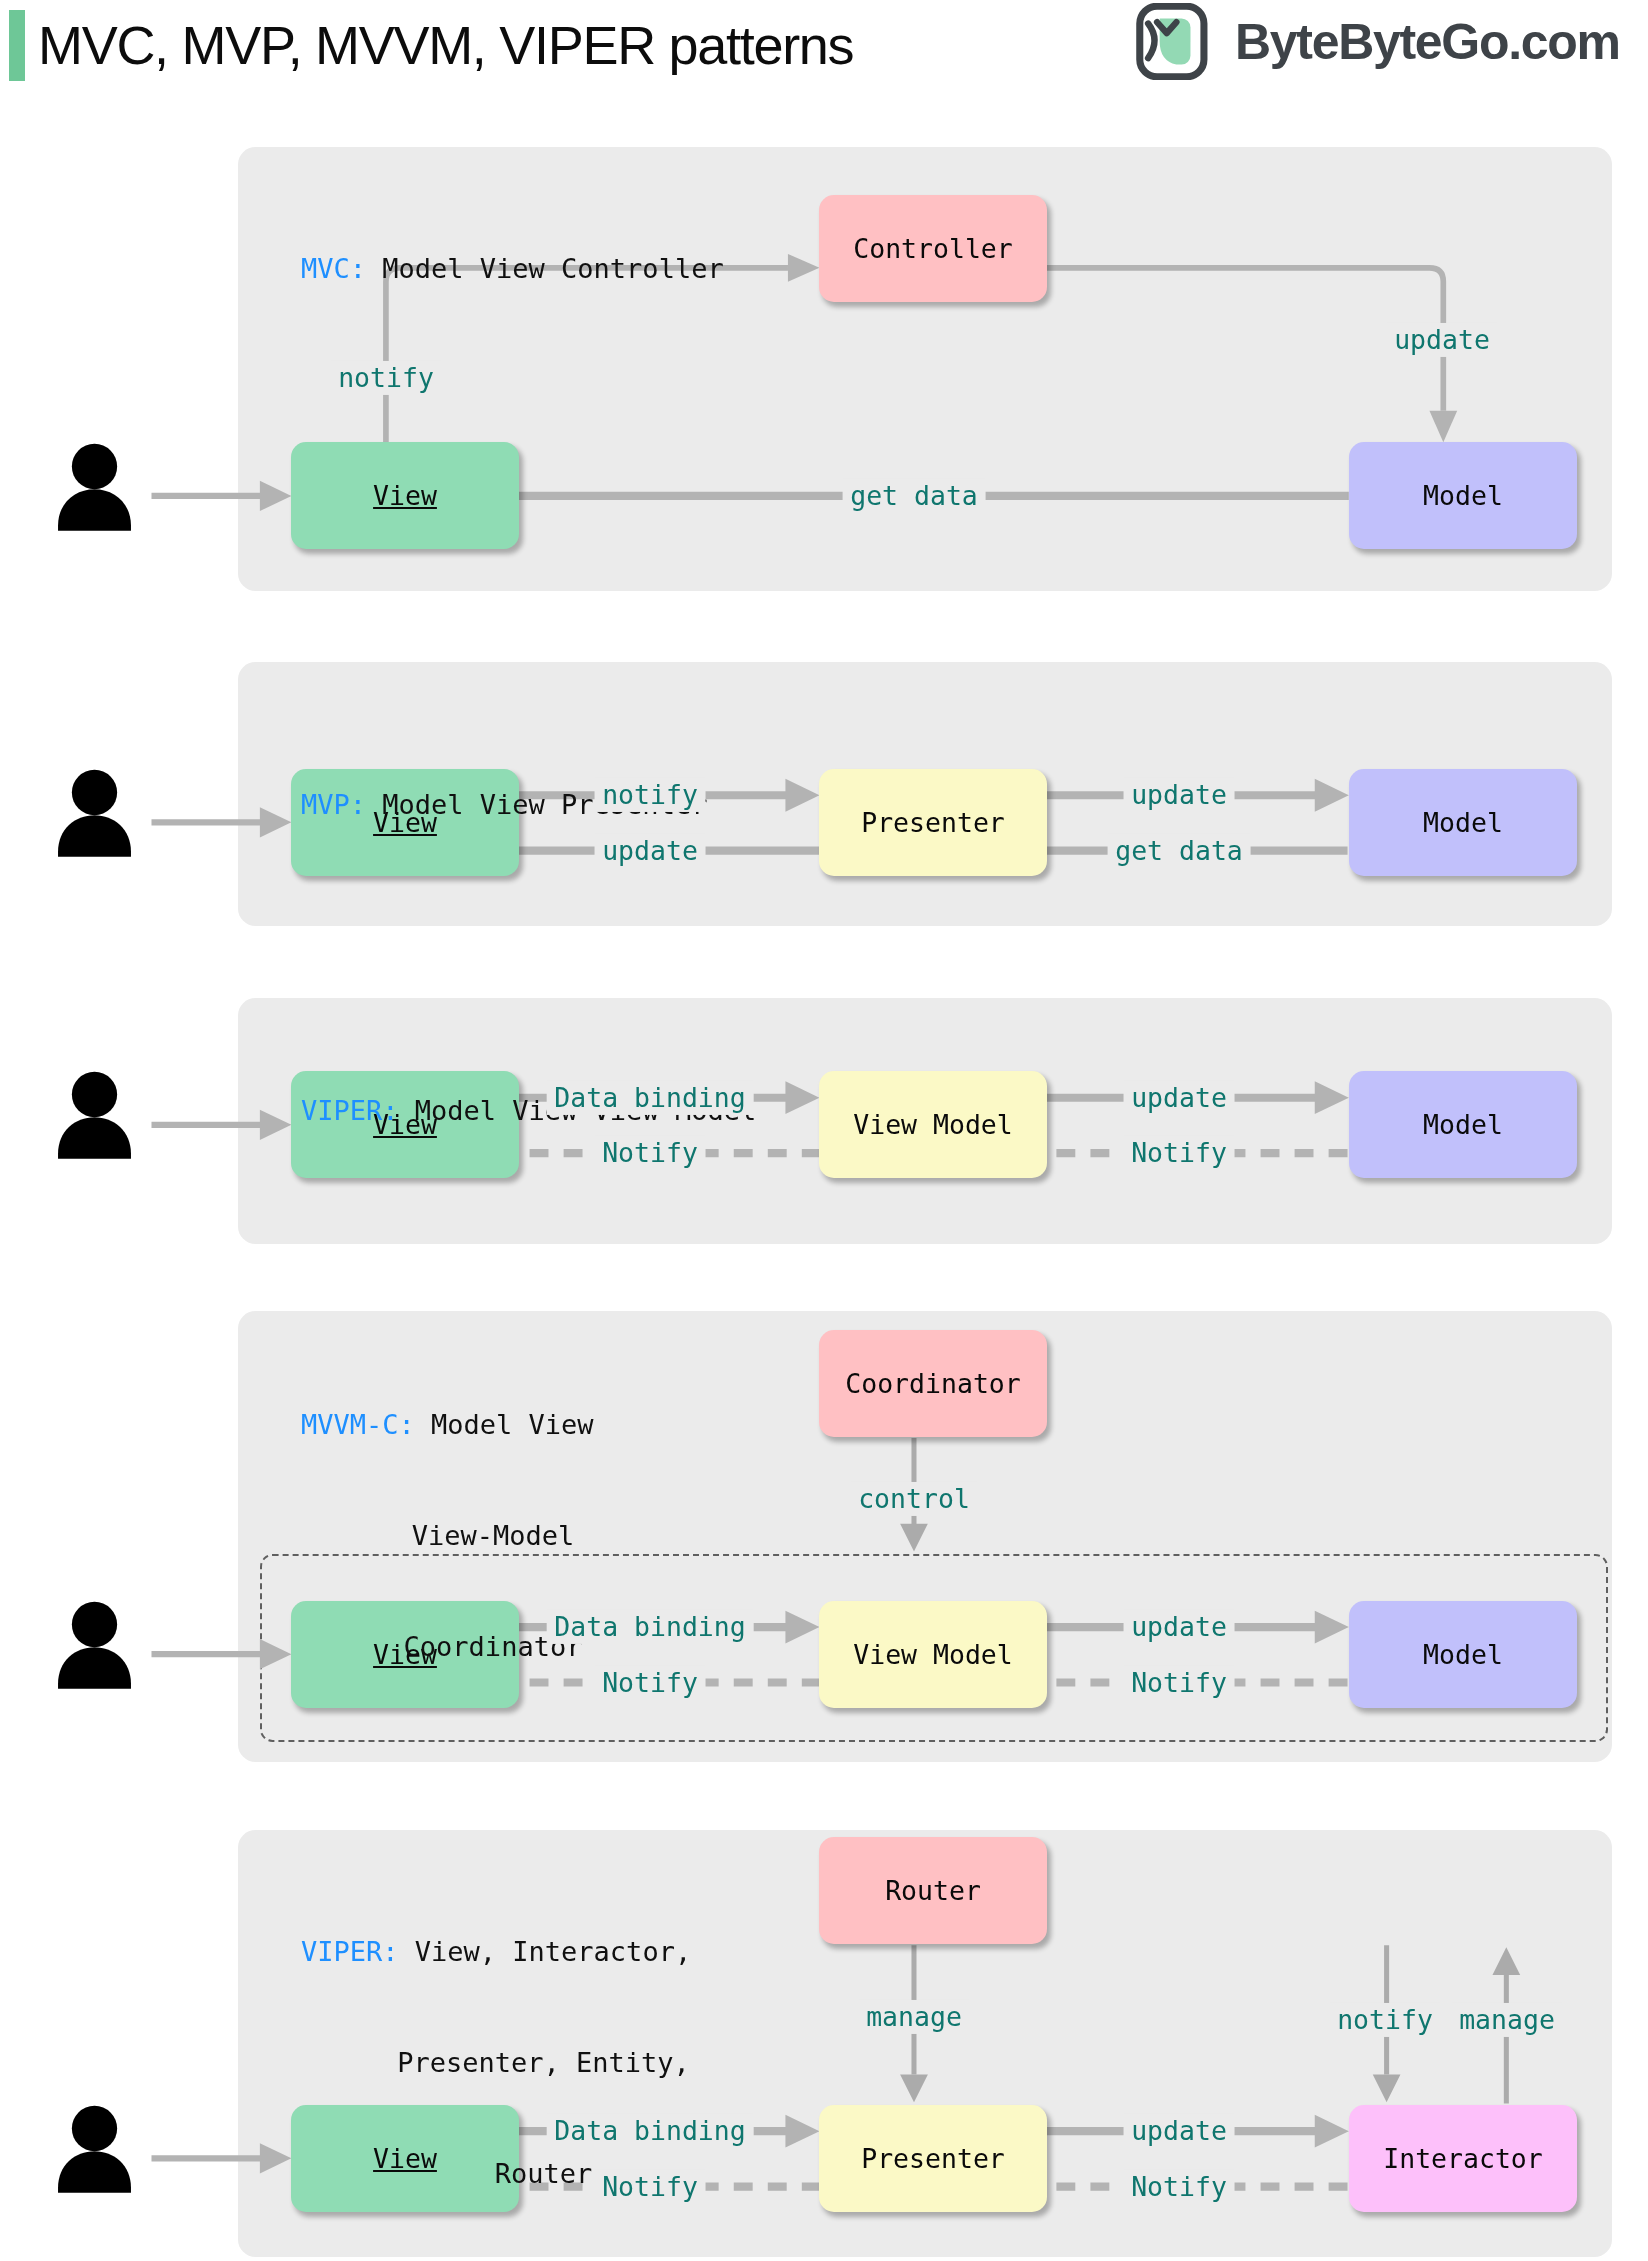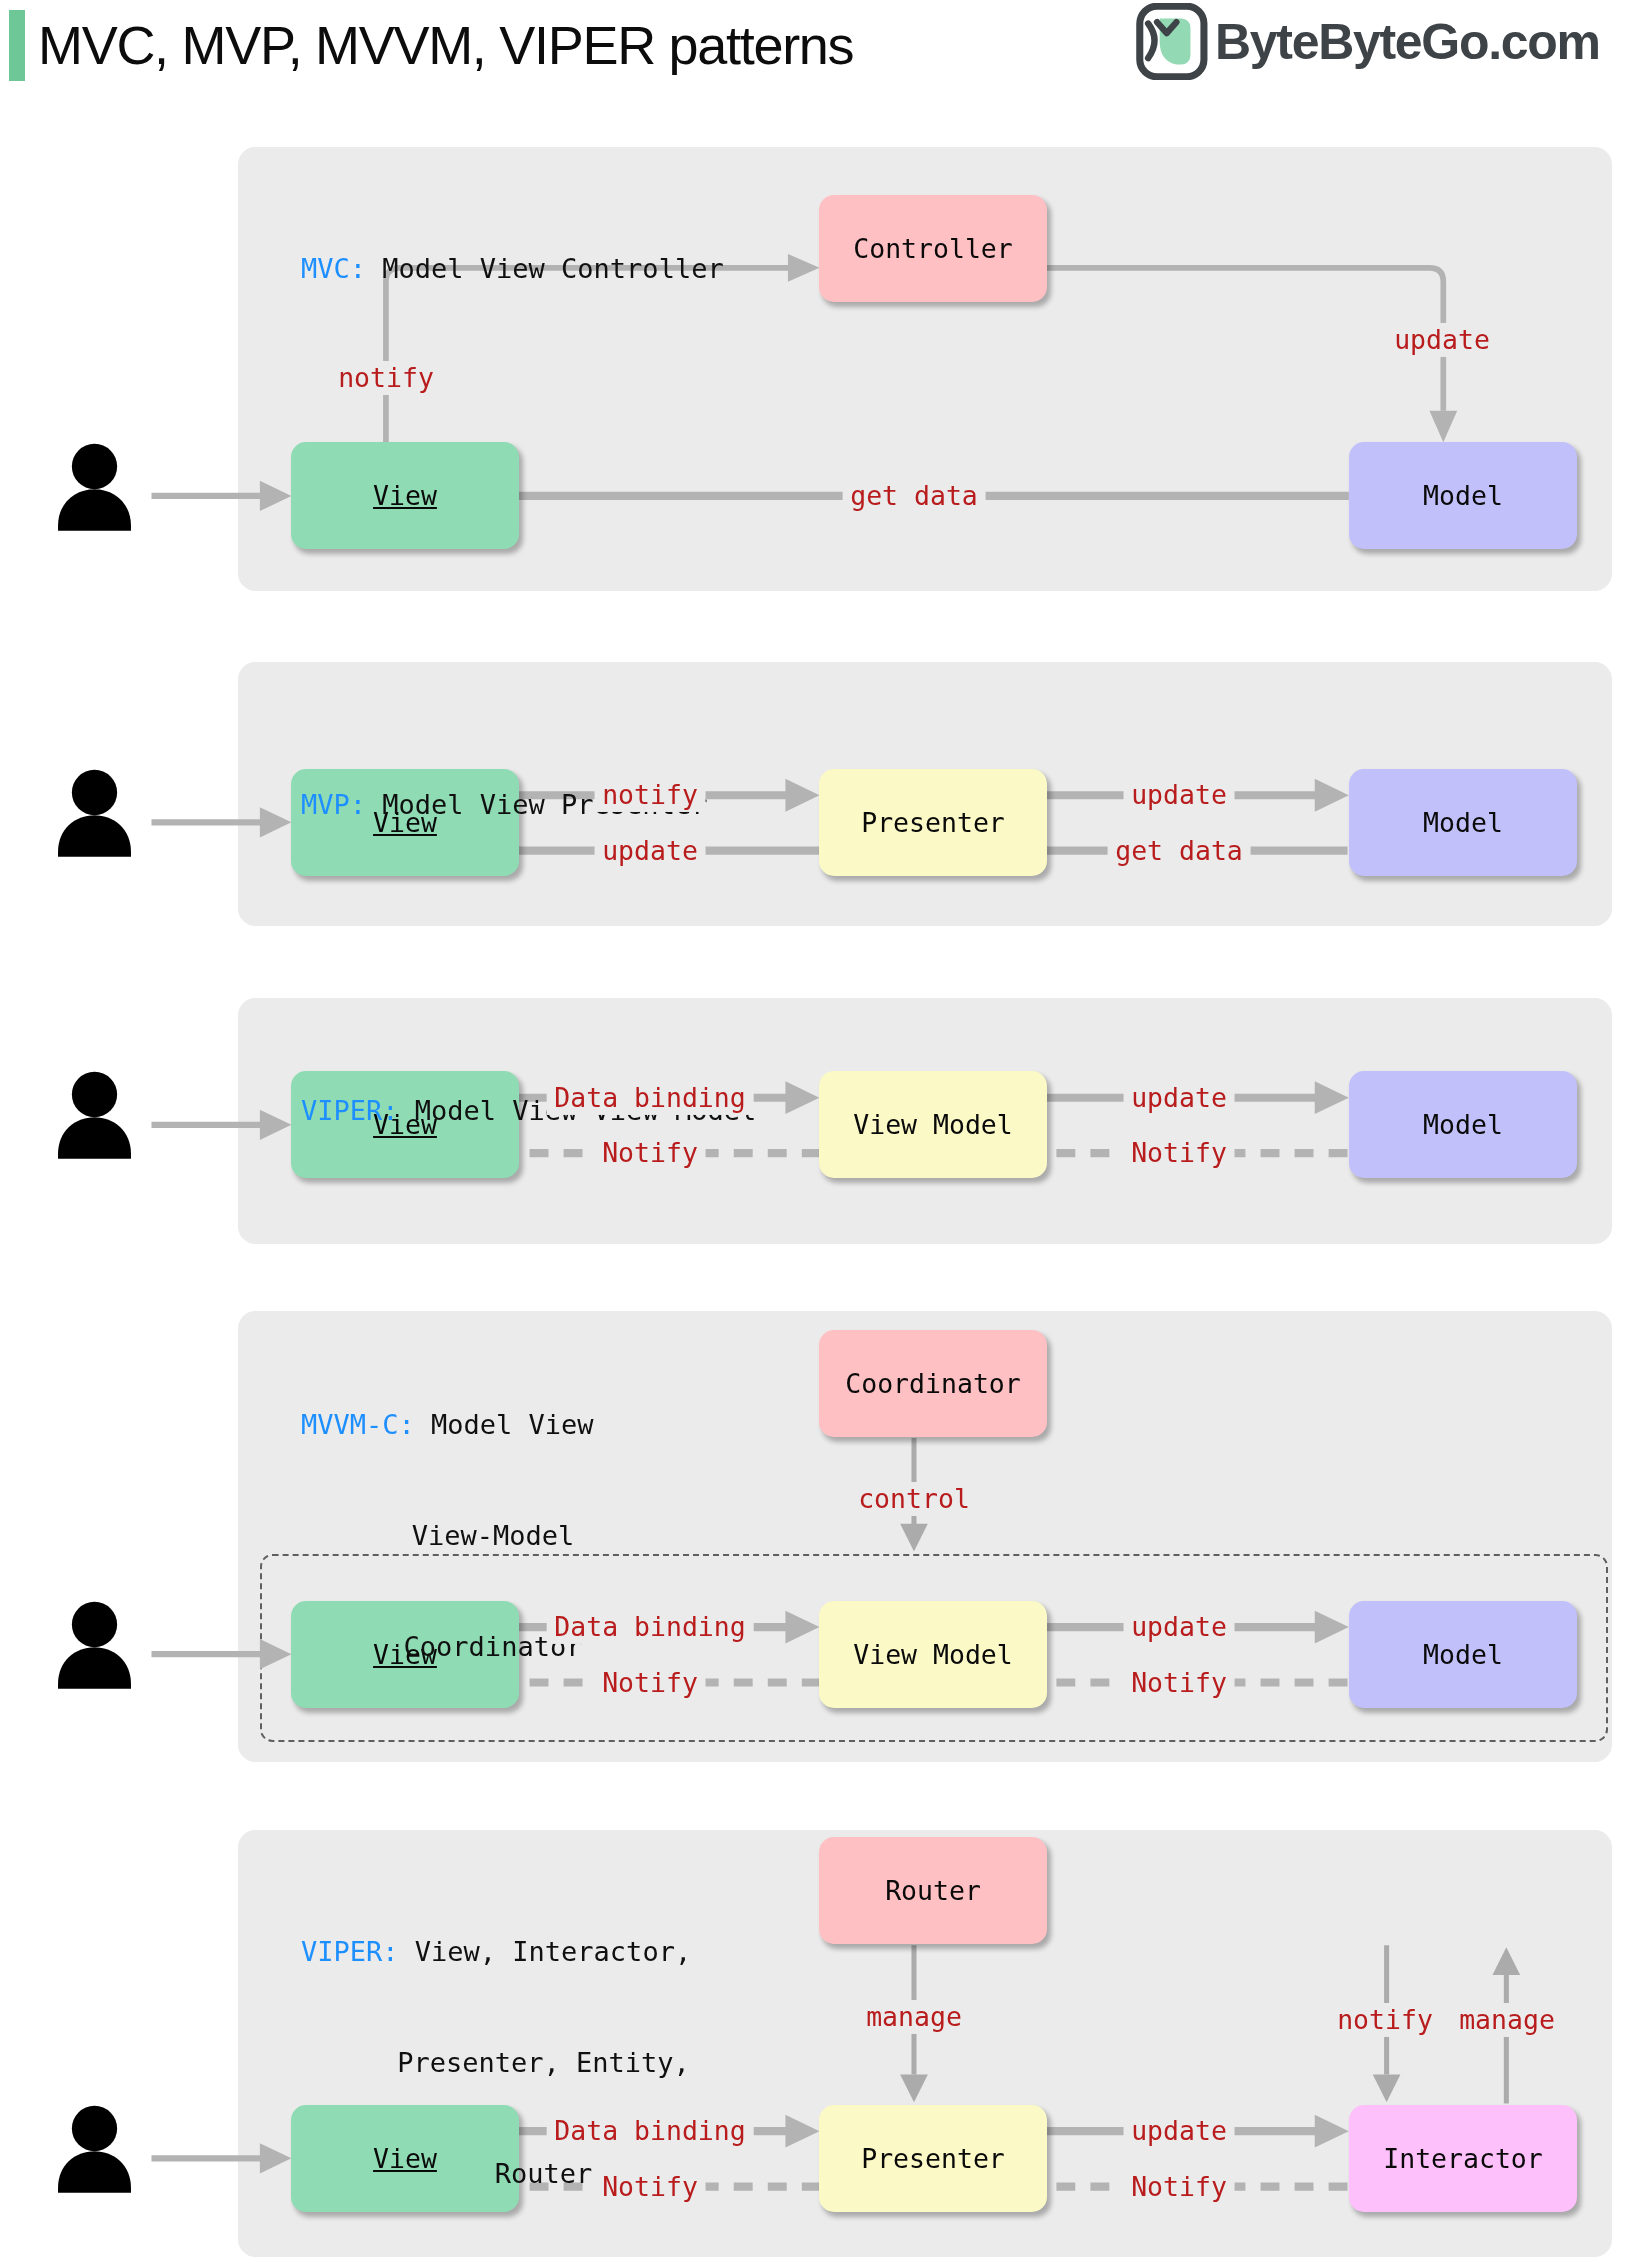--- a/index.html
+++ b/index.html
@@ -2,37 +2,37 @@
 <html style="--accent: #6EC797; --panel_bg: #EBEBEB; --tag_blue: #1E8FFF; --green: #8FDCB4; --pink: #FFC0C3; --purple: #C1C0FB; --yellow: #FBF9C6; --magenta: #FDC0FA; --arrow: #B3B3B3; --thin_arrow: #ABABAB;font-size:10px"><head>
 <meta charset="utf-8">
 <style>
   html,body{margin:0;padding:0;background:#ffffff;}
   #page{position:relative;width:1649px;height:2261px;background:#ffffff;overflow:hidden;
         font-family:"DejaVu Sans Mono",monospace;}
   
   .accent-bar{position:absolute;left:8.8px;top:10px;width:16.4px;height:71px;background:var(--accent);}
   .hdr-title{position:absolute;left:38px;top:12.6px;font:400 54px/1.2 "Liberation Sans",sans-serif;
              letter-spacing:-1.3px;color:#0c0c0c;white-space:pre;}
-  .brand{position:absolute;left:1134px;top:2.5px;height:78px;display:flex;align-items:center;gap:4px;text-align:center;}
+  .brand{position:absolute;left:1134px;top:2.5px;height:78px;display:flex;align-items:center;gap:24px;text-align:center;}
   .brand-text{font:700 50px/1 "Liberation Sans",sans-serif;letter-spacing:-1.3px;color:#3E4348;}
   
   .panel{position:absolute;left:238px;width:1374px;background:var(--panel_bg);border-radius:17.6px;z-index:1;}
   .panel-title{position:absolute;z-index:5;font-size:27px;line-height:37px;white-space:pre;color:#101010;}
   .panel-title .tag{color:var(--tag_blue);}
   .cont{padding-left:88px;text-align:center;}
   
   .box{position:absolute;z-index:4;width:228px;height:107px;border-radius:15px;display:flex;
        align-items:center;justify-content:center;font-size:26.5px;color:#0a0a0a;
        box-shadow:3.2px 4.4px 5.7px rgba(0,0,0,0.28);}
   .green{background:var(--green);text-decoration:underline;}  .pink{background:var(--pink);}
   .purple{background:var(--purple);} .yellow{background:var(--yellow);}
   .magenta{background:var(--magenta);}
   
   .lbl{position:absolute;z-index:5;transform:translate(-50%,-50%);font-size:26.5px;line-height:1;
-       background:var(--panel_bg);padding:3.8px 7.6px;white-space:pre;color:#b91c1c;}
+       background:var(--panel_bg);padding:3.8px 7.6px;white-space:pre;color:#0f766e;}
   
   #arrows{position:absolute;left:0;top:0;z-index:3;}
   .s{stroke:var(--arrow);stroke-width:13;fill:none;}
   .s9{stroke-width:9;} .s10{stroke-width:10;}
   .thin{stroke:var(--thin_arrow);stroke-width:8;fill:none;}
   .h{fill:var(--arrow);} .ht{fill:var(--thin_arrow);}
   .dash{stroke-dasharray:30 24;}
   .person{position:absolute;left:53px;z-index:3;}
   .dashed-box{position:absolute;left:260px;top:1554px;width:1344px;height:184px;
               border:2.5px dashed #5f5f5f;border-radius:12.6px;z-index:2;}

